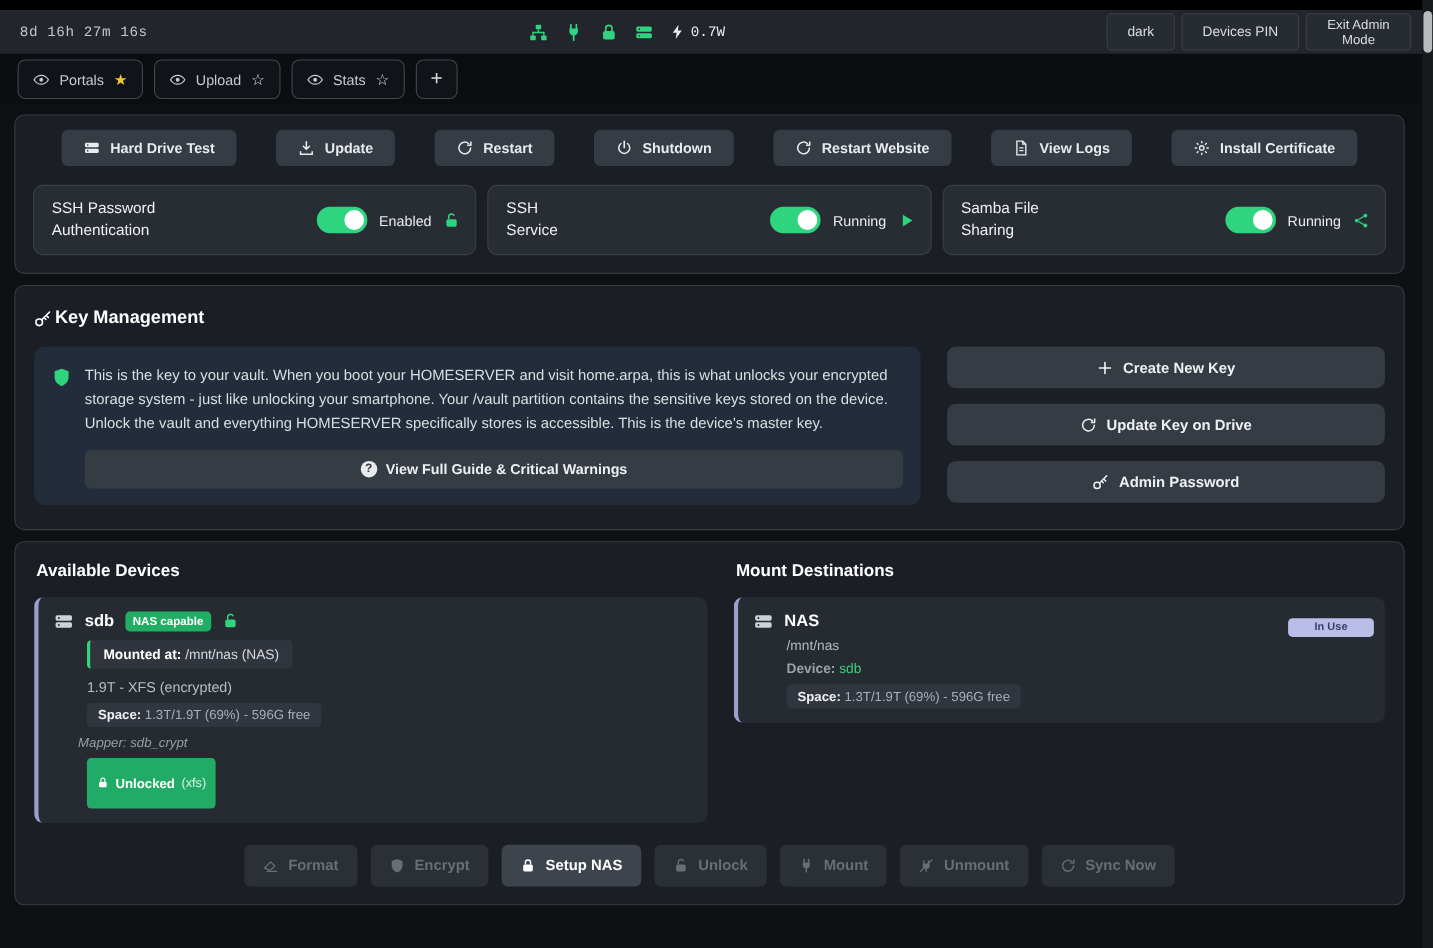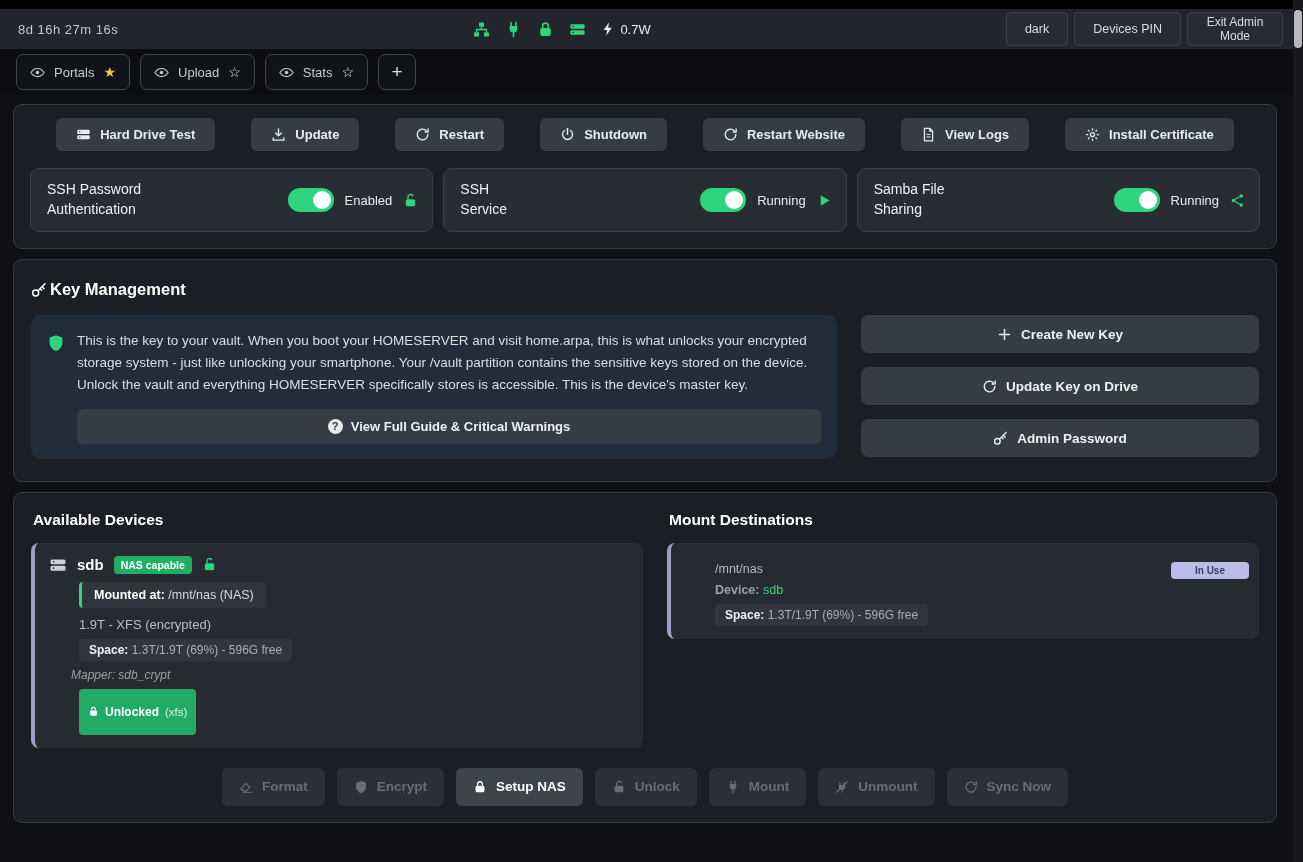--- a/index.html
+++ b/index.html
@@ -3,21 +3,21 @@
 <meta charset="utf-8">
 <style>
   * { margin:0; padding:0; box-sizing:border-box; }
   html,body { width:1303px; height:862px; overflow:hidden; }
   body {
     background:#0e1013;
     font-family:"Liberation Sans", sans-serif;
     color:#e8eaed;
     position:relative;
   }
-  .mono { font-family:Liberation Sans, sans-serif; }
+  .mono { font-family:Liberation Mono, monospace; }
 
   
   .ic { width:15px; height:15px; flex:none; display:inline-block; }
   .ic-xs { width:11px; height:11px; }
   .ic-s { width:14px; height:14px; }
   .ic-lg { width:18px; height:18px; }
   .green { color:#2ed47e; }
 
   
   .top-strip { height:9px; background:#000; }
@@ -517,20 +517,26 @@
               <span class="fs">(xfs)</span>
             </span>
           </div>
         </div>
       </div>
 
       <div>
         <h3 class="col-title">Mount Destinations</h3>
         <div class="mnt-card active">
           <span class="inuse">In Use</span>
+          <div class="mnt-head">
+            <svg class="ic ic-lg">
+                <use href="#i-drive"></use>
+              </svg>
+            <span class="mnt-name">NAS</span>
+          </div>
           <div class="mnt-path">/mnt/nas</div>
           <div class="mnt-dev"><b>Device: </b><span class="dv">sdb</span></div>
           <div style="margin-left:30px">
             <span class="spacebox"><b>Space:</b><span> 1.3T/1.9T (69%) - 596G free</span></span>
           </div>
         </div>
       </div>
     </div>
 
     <div class="action-row">

